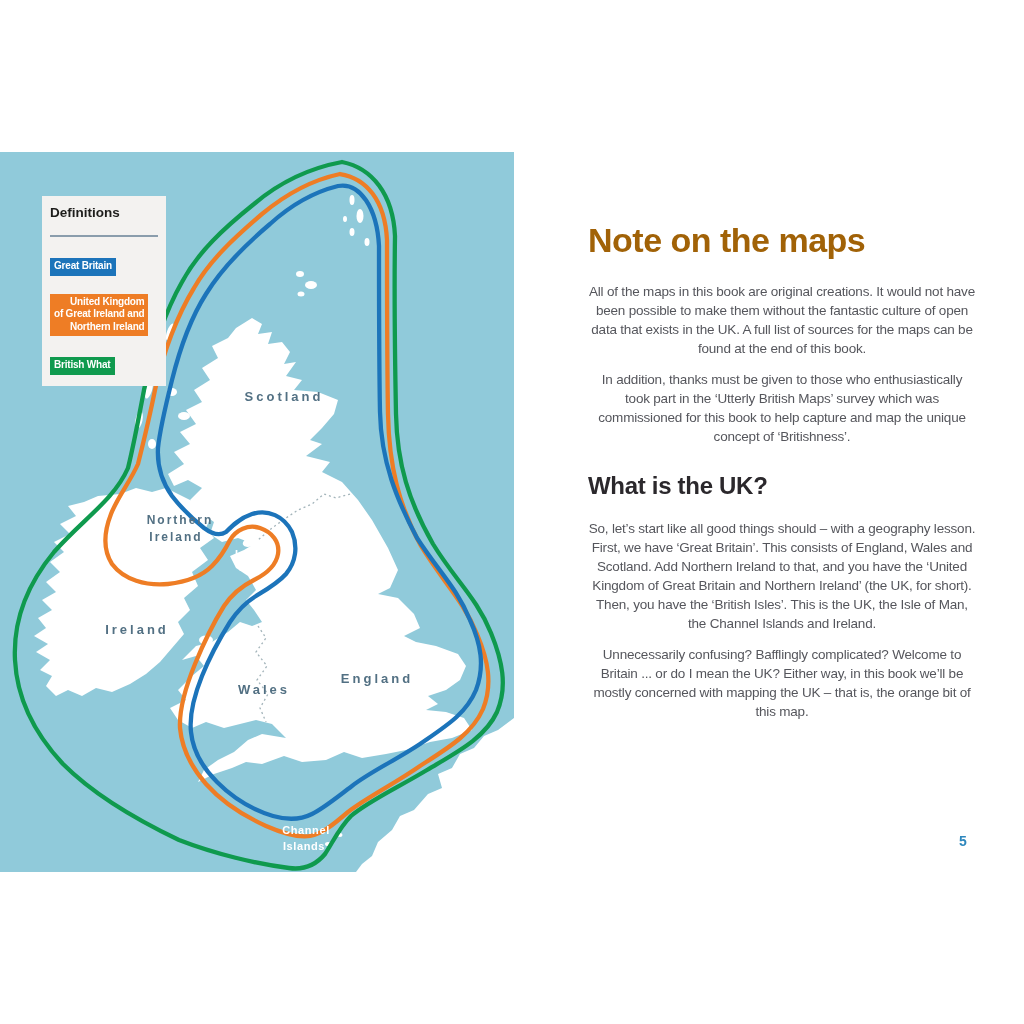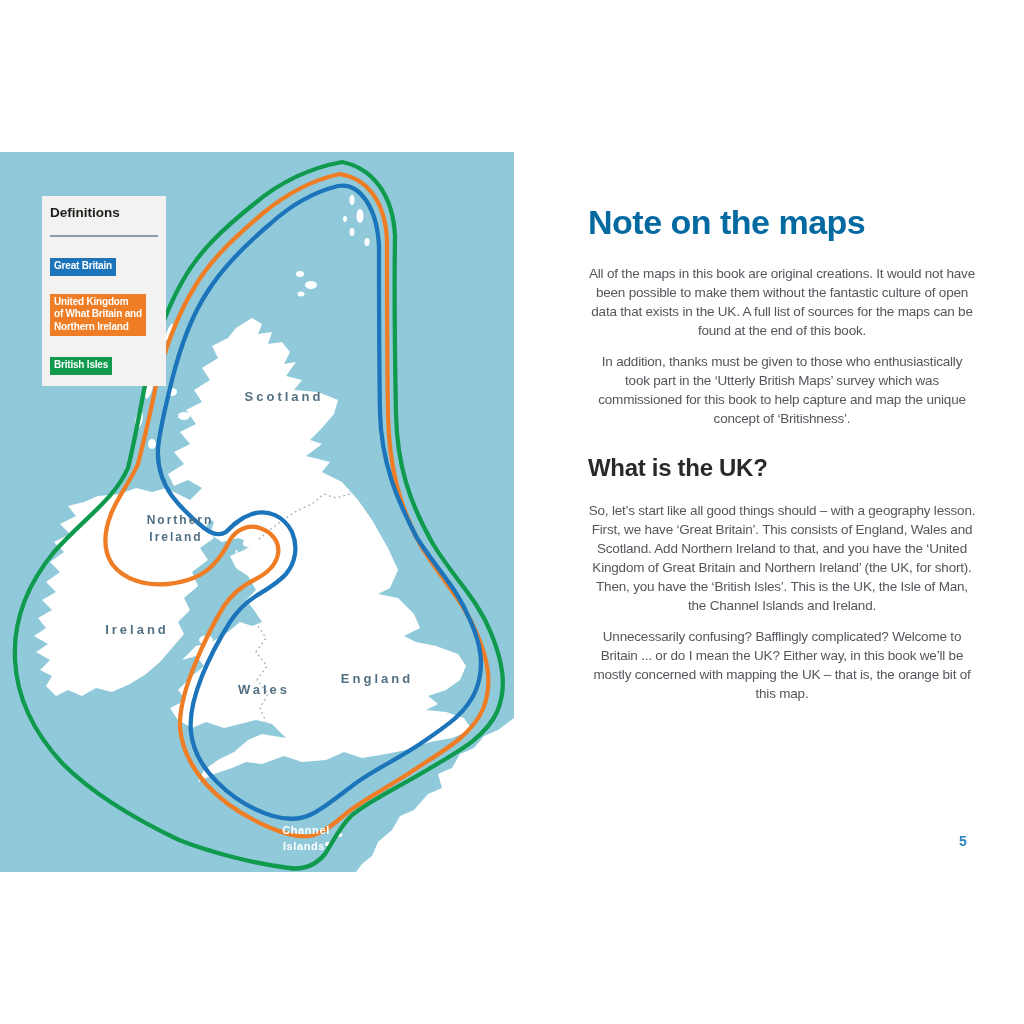--- a/index.html
+++ b/index.html
@@ -22,22 +22,22 @@
   .legend-title{font-size:13.5px;font-weight:bold;color:#1d1d1b;
                 padding-bottom:15px;border-bottom:2px solid #8a9dac;}
   .legend-items{margin-top:10px;}
   .legend-item{margin-bottom:7px;margin-top:18px;}
   .chip{display:inline-block;color:#ffffff;font-weight:bold;font-size:10px;
         line-height:1.25;letter-spacing:-.2px;padding:2px 4px 3px 4px;white-space:nowrap;}
   .chip span{display:block;}
 
   
   .article{position:absolute;left:588px;top:204px;width:388px;color:#55565c;}
-  .article-title{font-size:34px;line-height:1.08;font-weight:bold;color:#0369a1;
-                 letter-spacing:-.5px;margin:0 0 23px 0;}
+  .article-title{font-size:34px;line-height:1.08;font-weight:bold;color:#a16207;
+                 letter-spacing:-.5px;margin:18px 0 23px 0;}
   .section-heading{font-size:24px;font-weight:bold;color:#2b282c;
                    letter-spacing:-.3px;margin:26px 0 19px 0;}
   .article p{font-size:13.5px;line-height:19px;letter-spacing:-.2px;margin:0 0 12px 0;text-align:center;}
   .page-number{position:absolute;left:959px;top:833px;font-size:14px;
                font-weight:bold;color:#2e87bd;}
 </style>
 </head>
 <body>
 
 <div class="page">
@@ -101,29 +101,29 @@
 
     <div class="legend">
       <div class="legend-title">Definitions</div>
       <div class="legend-items">
         <div class="legend-item">
           <span class="chip" style="background: rgb(28, 116, 186);">
             <span>Great Britain</span>
           </span>
         </div>
         <div class="legend-item">
-          <span class="chip" style="background: rgb(238, 125, 37);">
+          <span class="chip" style="background: rgb(238, 125, 37); text-align: right;">
             <span>United Kingdom</span>
-            <span>of What Britain and</span>
+            <span>of Great Ireland and</span>
             <span>Northern Ireland</span>
           </span>
         </div>
         <div class="legend-item">
           <span class="chip" style="background: rgb(15, 154, 78);">
-            <span>British Isles</span>
+            <span>British What</span>
           </span>
         </div>
       </div>
     </div>
   </div>
 
   <div class="article">
     <h1 class="article-title">Note on the maps</h1>
     <p>All of the maps in this book are original creations. It would not have been possible to make them without the fantastic culture of open data that exists in the UK. A full list of sources for the maps can be found at the end of this book.</p>
     <p>In addition, thanks must be given to those who enthusiastically took part in the ‘Utterly British Maps’ survey which was commissioned for this book to help capture and map the unique concept of ‘Britishness’.</p>

